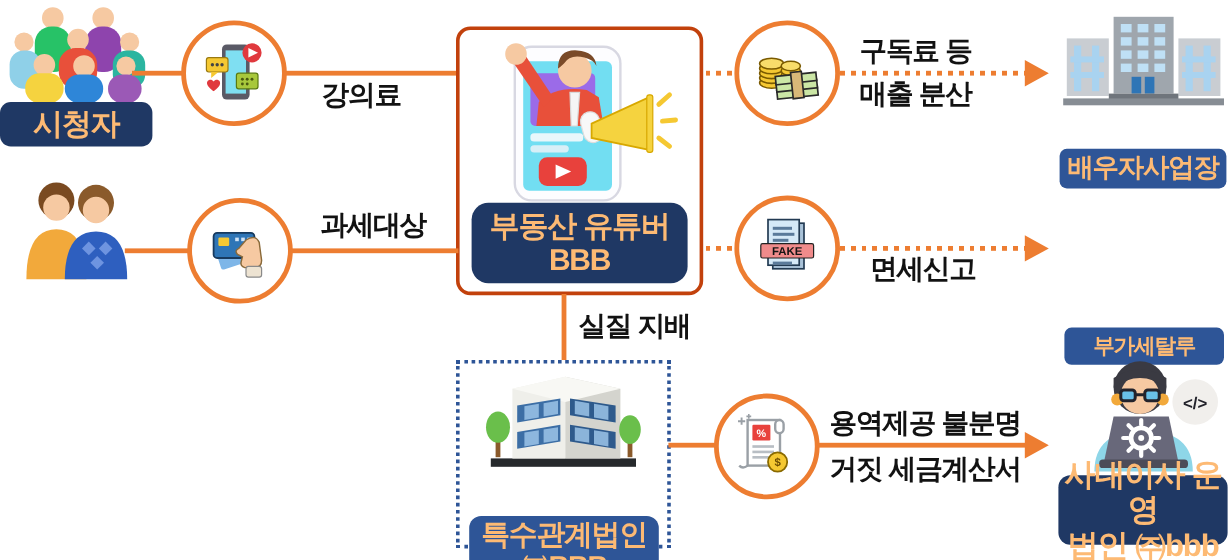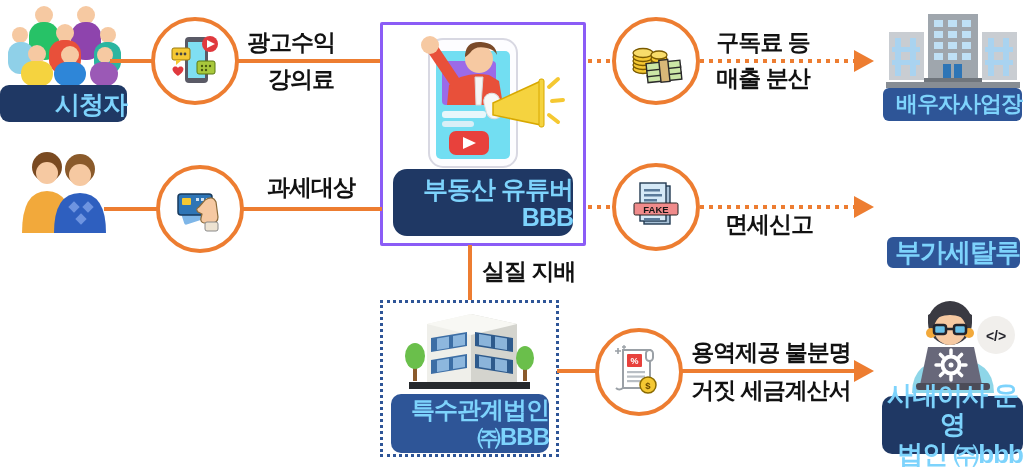--- a/index.html
+++ b/index.html
@@ -11,26 +11,26 @@
   .hline.dotted { background: repeating-linear-gradient(90deg,#ED7D31 0 4px, transparent 4px 9px); }
   .vline { position:absolute; width:4px; background:#ED7D31; }
   .arrow-right { position:absolute; width:0; height:0;
     border-top:11px solid transparent; border-bottom:11px solid transparent;
     border-left:20px solid #ED7D31; }
   .circle-icon { position:absolute; width:88px; height:88px; box-sizing:border-box;
     border:4px solid #ED7D31; border-radius:50%; background:#fff;
     display:flex; align-items:center; justify-content:center; }
   .edge-text { position:absolute; font-size:23px; font-weight:800; color:#121212;
     text-align:center; white-space:nowrap; letter-spacing:-1px; }
-  .node-label { position:absolute; background:#1F3864; color:#7dd3fc; font-weight:800;
-    display:flex; flex-direction:column; align-items:flex-end; justify-content:center;
+  .node-label { position:absolute; background:#1F3864; color:#fdba74; font-weight:800;
+    display:flex; flex-direction:column; align-items:center; justify-content:center;
     border-radius:9px; letter-spacing:-1px; line-height:1.12; text-align:center; }
-  .node-label.blue { background:#2E5597; }
-  .frame-solid { position:absolute; box-sizing:border-box; border:3px solid #8b5cf6;
-    background:#fff; border-radius:2px;padding-left:20px; }
+  .node-label.blue { background:#2E5597;margin-top:36px; }
+  .frame-solid { position:absolute; box-sizing:border-box; border:3px solid #c2410c;
+    background:#fff; border-radius:12px;padding-left:20px; }
   .frame-dashed { position:absolute; box-sizing:border-box; border:3px dotted #2E5597;
     background:#fff; }
   .notax-outer { position:absolute; box-sizing:border-box; border:4px solid #111;
     border-radius:18px; background:#fff; padding:4px; }
   .notax-inner { width:100%; height:100%; box-sizing:border-box; border:3px solid #111;
     border-radius:10px; display:flex; flex-direction:column; align-items:center;
     justify-content:center; font-weight:700; font-size:27px; letter-spacing:8px;
     line-height:1.04; color:#111; padding-left:8px;
     font-family:"DejaVu Sans Mono","Liberation Mono",monospace; }
   .abs { position:absolute; }
@@ -77,21 +77,20 @@
         <circle cx="40" cy="34" r="1.2" fill="#4a5a10"></circle>
         <circle cx="44" cy="34" r="1.2" fill="#4a5a10"></circle>
       <circle cx="36" cy="38" r="1.2" fill="#4a5a10"></circle>
         <circle cx="40" cy="38" r="1.2" fill="#4a5a10"></circle>
       <path d="M12,36 c-2,-3 -7,-1 -5,3 c1,2 5,5 5,5 c0,0 4,-3 5,-5 c2,-4 -3,-6 -5,-3 Z" fill="#E0393E"></path>
       <circle cx="44" cy="12" r="8" fill="#E0393E"></circle>
         <path d="M41,8 L49,12 L41,16 Z" fill="#fff"></path>
     </svg>
   </div>
   <div class="hline" style="left:236px;top:59px;width:146px"></div>
-  <div class="edge-text" style="left:235px;top:27px;width:112px">광고수익</div>
   <div class="edge-text" style="left:245px;top:64px;width:112px">강의료</div>
 
   <div class="frame-solid" style="left:380px;top:22px;width:206px;height:224px">
     <svg class="abs" style="left:10px;top:4px" width="176" height="140" viewBox="0 0 176 140">
       <rect x="36" y="10" width="88" height="128" rx="14" fill="#FDFDFF" stroke="#D8D8E2" stroke-width="2"></rect>
       <rect x="43" y="22" width="74" height="108" rx="5" fill="#72DEF2"></rect>
       <rect x="49" y="32" width="54" height="44" rx="4" fill="#9B6BE8"></rect>
       <rect x="49" y="82" width="44" height="7" rx="3" fill="#E8F7FB"></rect>
       <rect x="49" y="92" width="32" height="6" rx="3" fill="#D8EFF7"></rect>
       <rect x="56" y="102" width="40" height="24" rx="7" fill="#E8413C"></rect>
@@ -217,21 +216,21 @@
       <rect x="17" y="21" width="13" height="2.5" fill="#5A7A9A"></rect>
       <rect x="7" y="25" width="44" height="12" rx="1.5" fill="#F08B8B" stroke="#222"></rect>
       <text x="29" y="34.5" font-size="9.5" font-weight="bold" text-anchor="middle" fill="#151515">FAKE</text>
       <rect x="17" y="40" width="16" height="2.5" fill="#5A7A9A"></rect>
     </svg>
   </div>
   <div class="hline dotted" style="left:700px;top:205px;width:155px"></div>
   <div class="arrow-right" style="left:854px;top:196px"></div>
   <div class="edge-text" style="left:695px;top:209px;width:148px">면세신고</div>
 
-  <div class="node-label blue" style="left:887px;top:237px;width:133px;height:31px;font-size:26px;border-radius:6px">
+  <div class="node-label blue" style="left:887px;top:237px;width:133px;height:31px;font-size:18px;border-radius:6px">
     <div>부가세탈루</div>
   </div>
 
   <div class="vline" style="left:468px;top:245px;height:57px"></div>
   <div class="edge-text" style="left:482px;top:256px">실질 지배</div>
 
   <div class="frame-dashed" style="left:380px;top:300px;width:179px;height:157px">
     <svg class="abs" style="left:14px;top:5px" width="145" height="86" viewBox="0 0 145 86">
       <rect x="12" y="74" width="121" height="7" fill="#26292C"></rect>
       <polygon points="74,6 120,16 120,74 74,74" fill="#D4D4CE"></polygon>

